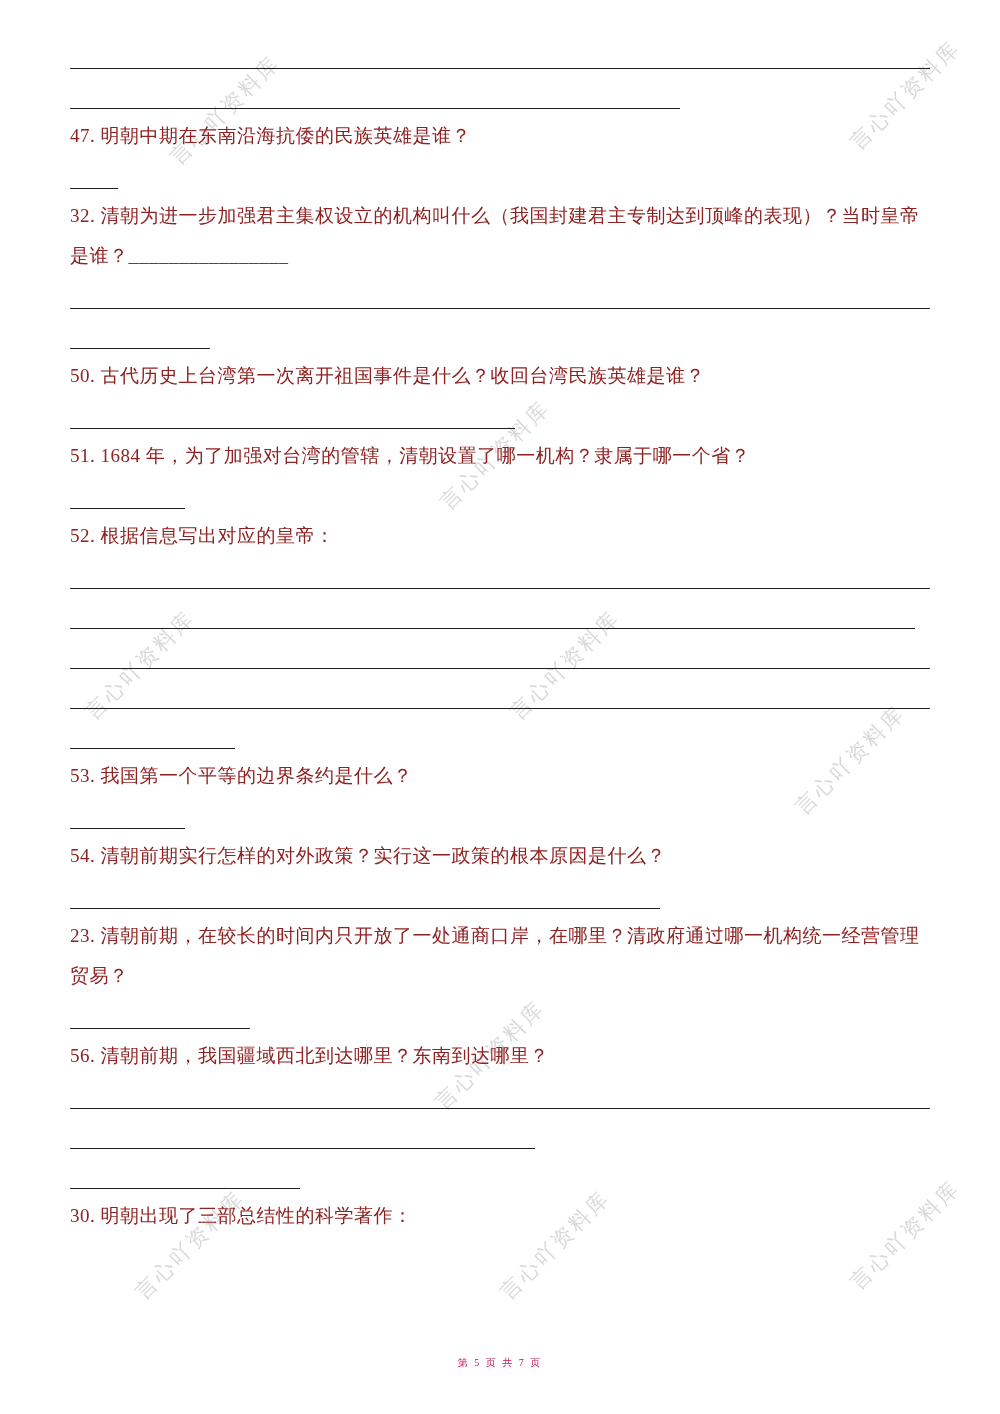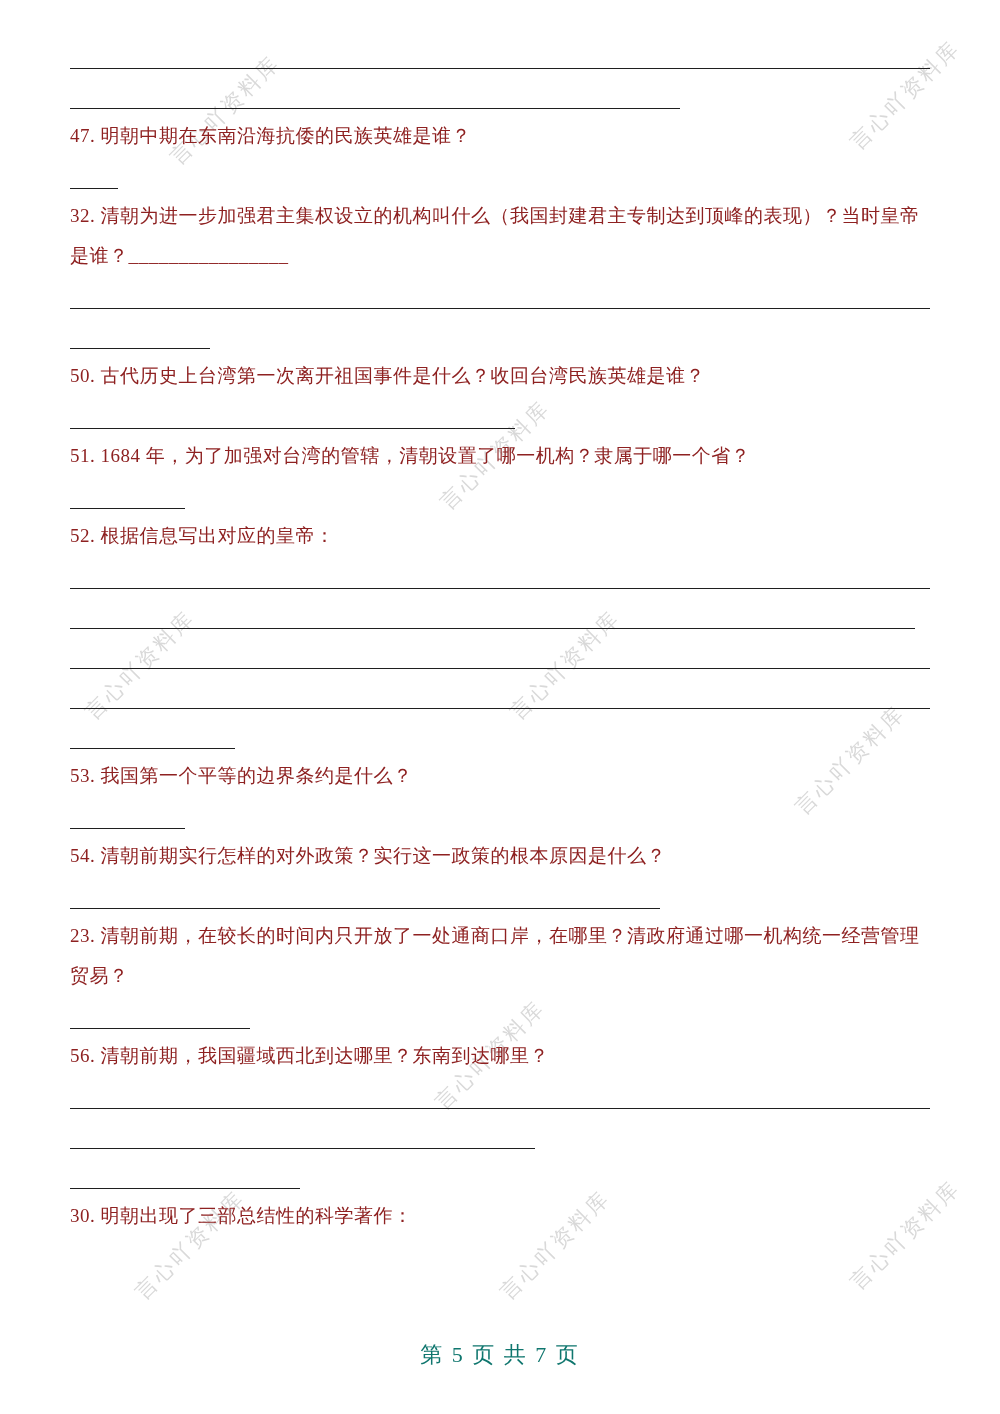--- a/index.html
+++ b/index.html
@@ -56,22 +56,22 @@
     bottom: 7px;
     height: 0;
     border-bottom: 1.6px solid #1f1f1f;
   }
   .footer {
     position: absolute;
     left: 0;
     right: 0;
     bottom: 44px;
     text-align: center;
-    color: #0f766e;
-    font-size: 22px;
+    color: #be185d;
+    font-size: 10px;
     letter-spacing: 2px;
     z-index: 1;
   }
 </style>
 </head>
 <body>
 
 <div class="page">
   <div class="watermark-layer">
       <span class="watermark" style="left: 225px; top: 110px;">言心吖资料库</span>

